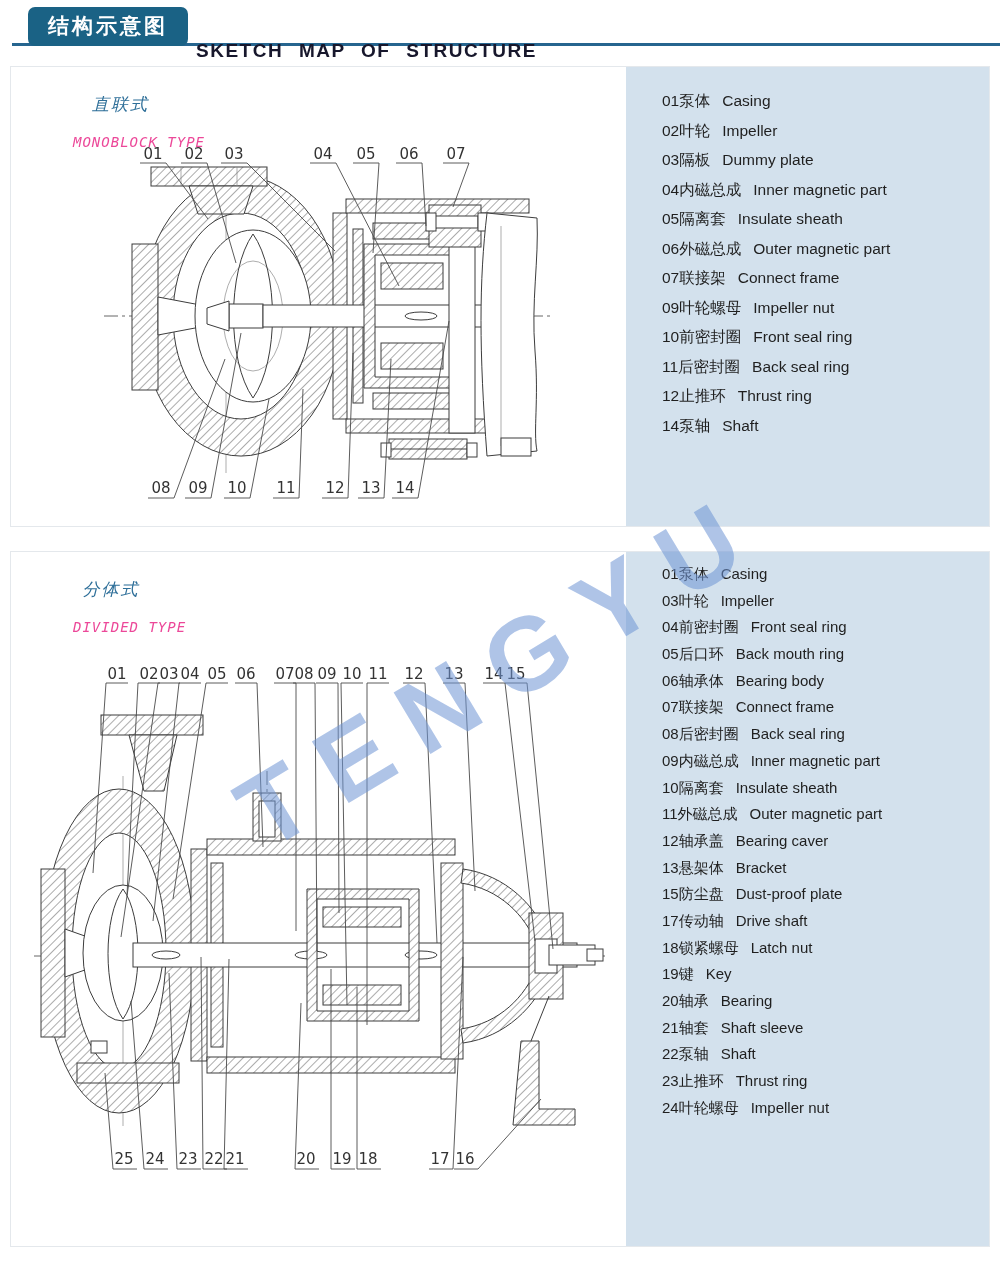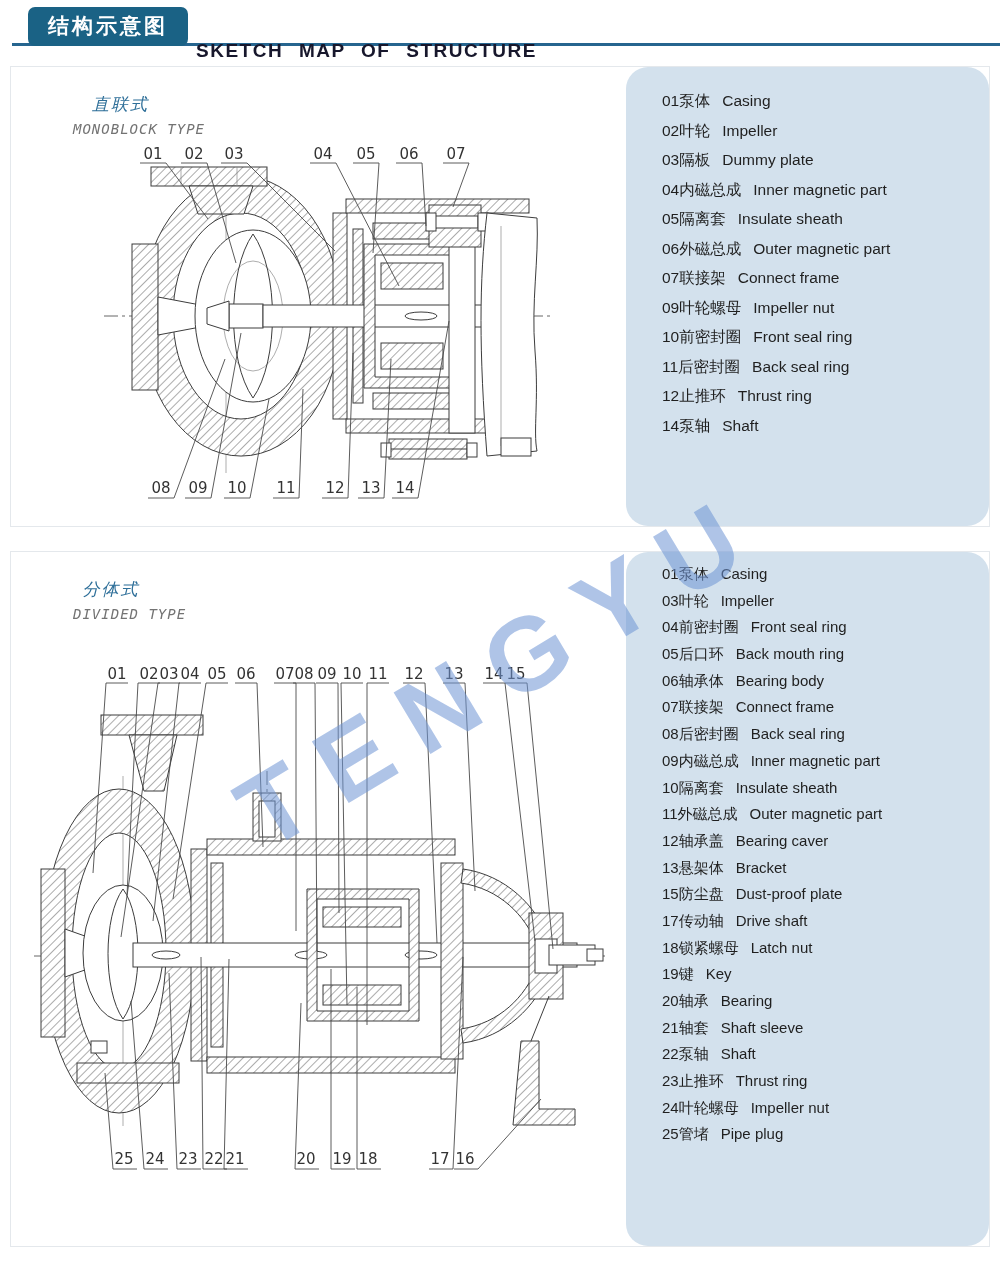--- a/index.html
+++ b/index.html
@@ -14,24 +14,24 @@
   .hdr-title{position:absolute;left:196px;top:12px;font-size:19px;font-weight:bold;
              color:#17172c;letter-spacing:1.5px;word-spacing:9px;margin-top:28px;}
 
   
   .section{position:absolute;left:10px;width:978px;background:#fff;border:1px solid #e4e8ec;}
   #sec1{top:66px;height:459px;}
   #sec2{top:551px;height:694px;}
   .type-label{position:absolute;left:25px;top:26px;z-index:3;font-style:italic;}
   .type-cn{font-size:17px;color:#2e6f99;letter-spacing:2px;}
   .type-en{font-family:"DejaVu Sans Mono","Liberation Mono",monospace;
-           font-size:14px;color:#737373;margin-top:5px;letter-spacing:1px;padding-left:37px;}
+           font-size:14px;color:#ec4899;margin-top:18px;letter-spacing:1px;padding-left:37px;}
 
   .parts-panel{position:absolute;right:0;top:0;bottom:0;width:363px;background:#d3e1ed;
-               box-sizing:border-box;border-radius:22px;}
+               box-sizing:border-box;}
   #sec1 .parts-panel{padding:24px 8px 0 36px;}
   #sec2 .parts-panel{padding:13px 8px 0 36px;}
   .part-row{display:flex;align-items:baseline;color:#1f1f1f;white-space:nowrap;}
   #sec1 .part-row{height:29.5px;font-size:15.5px;}
   #sec2 .part-row{height:26.7px;font-size:15px;}
   .part-en{margin-left:12px;}
 
   .drawing{position:absolute;left:0;top:0;}
 
   
@@ -480,21 +480,17 @@
         <div class="part-row">
           <span class="part-label">23止推环</span>
           <span class="part-en">Thrust ring</span>
         </div>
 
         <div class="part-row">
           <span class="part-label">24叶轮螺母</span>
           <span class="part-en">Impeller nut</span>
         </div>
 
-        <div class="part-row">
-          <span class="part-label">25管堵</span>
-          <span class="part-en">Pipe plug</span>
-        </div>
       </aside>
   </section>
 
   <div class="watermark">TENGYU</div>
 </div>
 
 </body></html>

